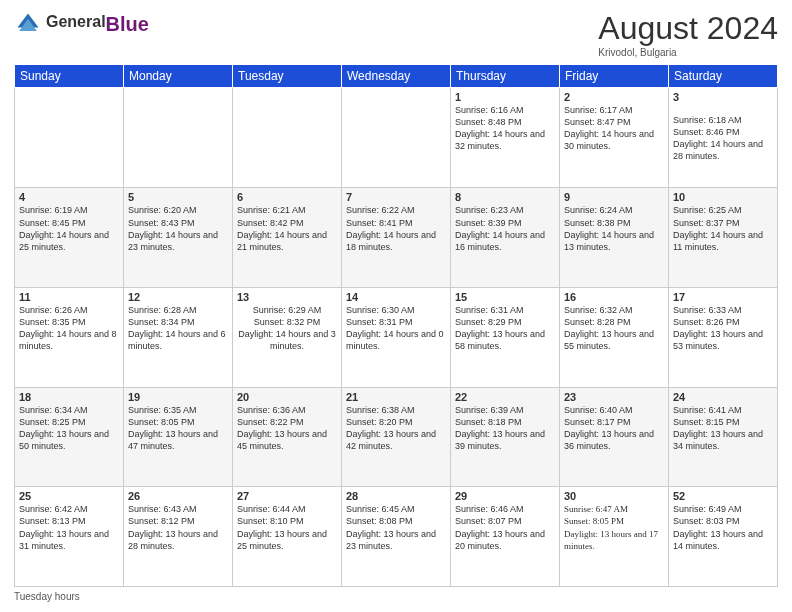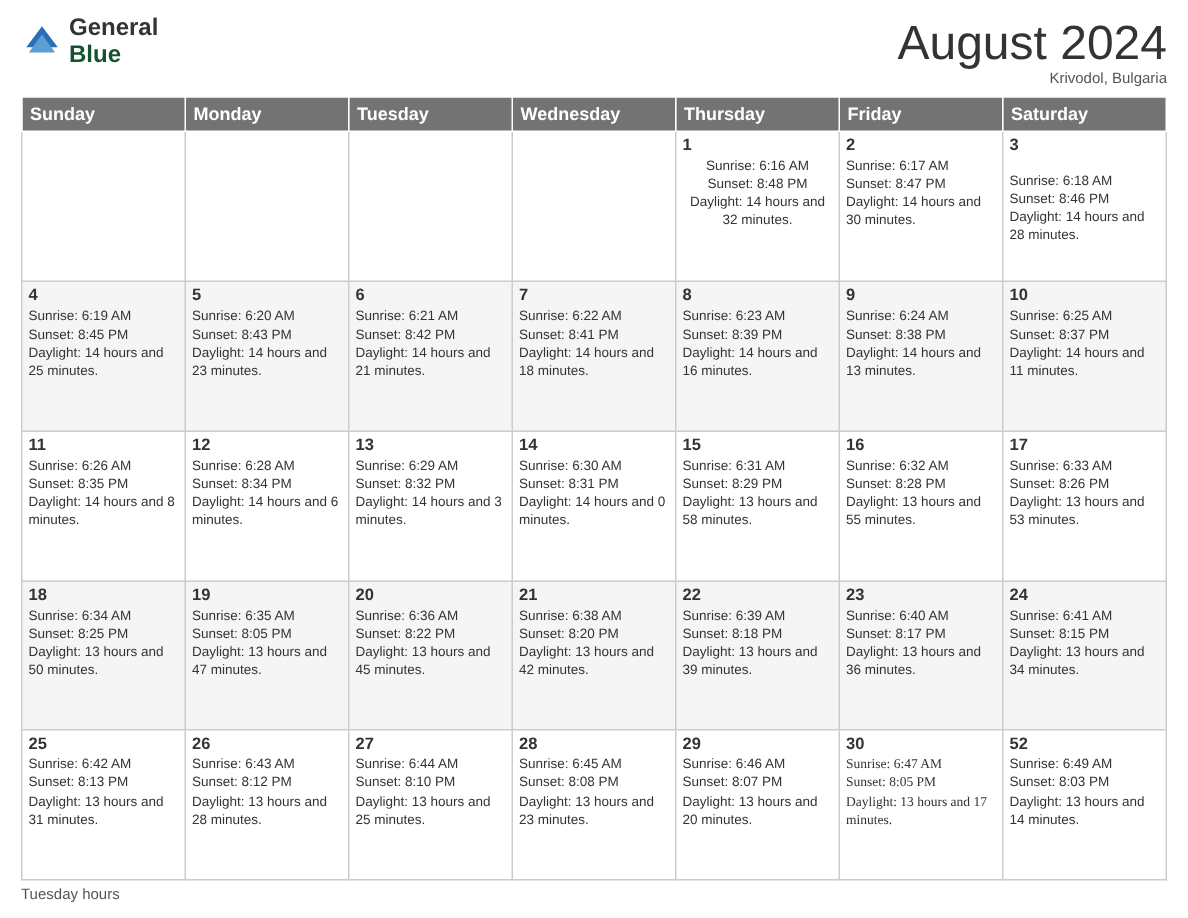--- a/index.html
+++ b/index.html
@@ -23,60 +23,59 @@
       align-items: flex-start;
       margin-bottom: 6px;
     }
     .logo {
       display: flex;
       align-items: center;
       gap: 4px;
     }
     .logo-text {
       display: flex;
-      flex-direction: column;
+      flex-direction: row;
       line-height: 1.1;
     }
     .logo-general {
       font-size: 16px;
       font-weight: bold;
       color: #333;
     }
     .logo-blue {
-      font-size: 16px;
+      font-size: 20px;
       font-weight: bold;
-      color: #14532d;
+      color: #701a75;
     }
     .logo-icon {
       width: 28px;
       height: 28px;
     }
     .title-block {
-      text-align: right;
     }
     .month-title {
       font-size: 32px;
       color: #333;
       font-weight: normal;
     }
     .subtitle {
       font-size: 10px;
       color: #555;
     }
     .calendar {
       flex: 1;
       border-collapse: collapse;
       width: 100%;
       table-layout: fixed;
     }
     .calendar thead tr th {
-      background: #737373;
+      background: #1d4ed8;
       color: #fff;
       font-size: 12px;
-      font-weight: bold;
+      font-weight: normal;
       padding: 4px 5px;
       border: 1px solid #fff;
       text-align: left;
     }
     .calendar tbody tr td {
       border: 1px solid #ccc;
       vertical-align: top;
       padding: 3px 4px;
       font-size: 9.5px;
       color: #333;
@@ -142,21 +141,21 @@
         </tr>
     </thead>
     <tbody>
     <tr>
           <td class="empty-cell"></td>
           <td class="empty-cell"></td>
           <td class="empty-cell"></td>
           <td class="empty-cell"></td>
           <td>
             <span class="day-number">1</span>
-            <div class="day-info" style="white-space: pre-line; text-align: center;">Sunrise: 6:16 AM
+            <div class="day-info" style="white-space: pre-line;">Sunrise: 6:16 AM
 Sunset: 8:48 PM
 Daylight: 14 hours and 32 minutes.</div>
           </td>
           <td>
             <span class="day-number">2</span>
             <div class="day-info" style="white-space: pre-line;">Sunrise: 6:17 AM
 Sunset: 8:47 PM
 Daylight: 14 hours and 30 minutes.</div>
           </td>
           <td>
@@ -218,21 +217,21 @@
 Daylight: 14 hours and 8 minutes.</div>
           </td>
           <td>
             <span class="day-number">12</span>
             <div class="day-info" style="white-space: pre-line;">Sunrise: 6:28 AM
 Sunset: 8:34 PM
 Daylight: 14 hours and 6 minutes.</div>
           </td>
           <td>
             <span class="day-number">13</span>
-            <div class="day-info" style="white-space: pre-line;">Sunrise: 6:29 AM
+            <div class="day-info" style="white-space: pre-line; text-align: center;">Sunrise: 6:29 AM
 Sunset: 8:32 PM
 Daylight: 14 hours and 3 minutes.</div>
           </td>
           <td>
             <span class="day-number">14</span>
             <div class="day-info" style="white-space: pre-line;">Sunrise: 6:30 AM
 Sunset: 8:31 PM
 Daylight: 14 hours and 0 minutes.</div>
           </td>
           <td>

